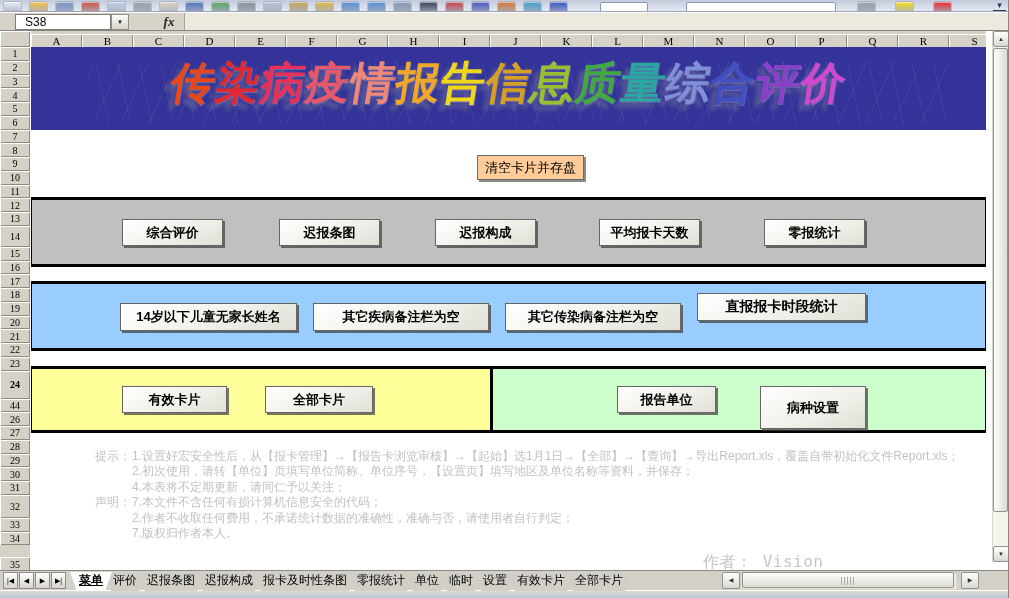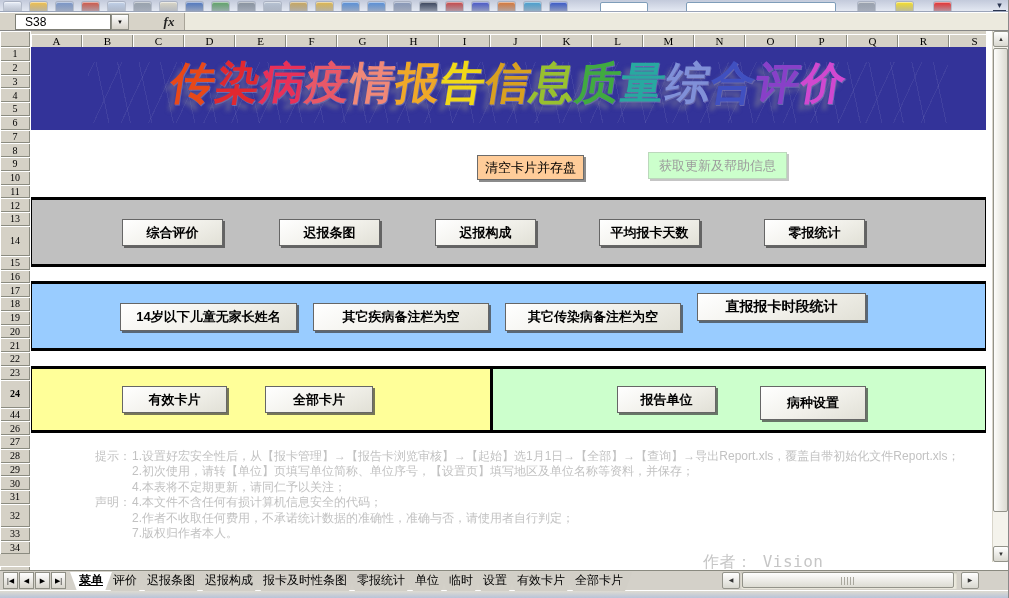--- a/index.html
+++ b/index.html
@@ -167,21 +167,21 @@
       <div class="rowhead" style="height: 13.7632px;">4</div>
       <div class="rowhead" style="height: 13.7632px;">5</div>
       <div class="rowhead" style="height: 13.7632px;">6</div>
       <div class="rowhead" style="height: 13.7632px;">7</div>
       <div class="rowhead" style="height: 13.7632px;">8</div>
       <div class="rowhead" style="height: 13.7632px;">9</div>
       <div class="rowhead" style="height: 13.7632px;">10</div>
       <div class="rowhead" style="height: 13.7632px;">11</div>
       <div class="rowhead" style="height: 13.7632px;">12</div>
       <div class="rowhead" style="height: 13.7632px;">13</div>
-      <div class="rowhead" style="height: 30px;">14</div>
+      <div class="rowhead" style="height: 21px;">14</div>
       <div class="rowhead" style="height: 13.7632px;">15</div>
       <div class="rowhead" style="height: 13.7632px;">16</div>
       <div class="rowhead" style="height: 13.7632px;">17</div>
       <div class="rowhead" style="height: 13.7632px;">18</div>
       <div class="rowhead" style="height: 13.7632px;">19</div>
       <div class="rowhead" style="height: 13.7632px;">20</div>
       <div class="rowhead" style="height: 13.7632px;">21</div>
       <div class="rowhead" style="height: 13.7632px;">22</div>
       <div class="rowhead" style="height: 13.7632px;">23</div>
       <div class="rowhead" style="height: 28px; font-weight: bold;">24</div>
@@ -214,49 +214,48 @@
     <div class="hline" style="top:234px"></div>
     <div id="sec-blue" class="section" style="background: rgb(153, 204, 255);"></div>
     <div class="hline" style="top:301px"></div>
     <div class="hline" style="top:319px"></div>
     <div id="sec-yellow" class="section" style="background: rgb(255, 255, 153);"></div>
     <div id="sec-green" class="section" style="background: rgb(204, 255, 204);"></div>
     <div id="vdivider"></div>
     <div class="hline" style="top:383px"></div>
 
     <div id="btn-clear" class="xlbtn" style="background: rgb(255, 204, 153);">清空卡片并存盘</div>
-    <div id="btn-update" class="xlbtn" style="background: rgb(204, 255, 204);">获取更新及帮助信息</div>
 
     <div id="group-gray">
         <div class="xlbtn" style="left: 91px; top: 172px; width: 101px; height: 27px;">综合评价</div>
         <div class="xlbtn" style="left: 248px; top: 172px; width: 101px; height: 27px;">迟报条图</div>
         <div class="xlbtn" style="left: 404px; top: 172px; width: 101px; height: 27px;">迟报构成</div>
         <div class="xlbtn" style="left: 568px; top: 172px; width: 101px; height: 27px;">平均报卡天数</div>
         <div class="xlbtn" style="left: 733px; top: 172px; width: 101px; height: 27px;">零报统计</div>
       </div>
     <div id="group-blue">
         <div class="xlbtn" style="left: 89px; top: 256px; width: 177px; height: 28px;">14岁以下儿童无家长姓名</div>
         <div class="xlbtn" style="left: 282px; top: 256px; width: 176px; height: 28px;">其它疾病备注栏为空</div>
         <div class="xlbtn" style="left: 474px; top: 256px; width: 176px; height: 28px;">其它传染病备注栏为空</div>
         <div class="xlbtn big" style="left: 666px; top: 246px; width: 169px; height: 28px;">直报报卡时段统计</div>
       </div>
     <div id="group-yellow">
         <div class="xlbtn" style="left: 91px; top: 339px; width: 105px; height: 27px;">有效卡片</div>
         <div class="xlbtn" style="left: 234px; top: 339px; width: 108px; height: 27px;">全部卡片</div>
       </div>
     <div id="group-green">
         <div class="xlbtn" style="left: 586px; top: 339px; width: 99px; height: 27px;">报告单位</div>
-        <div class="xlbtn" style="left: 729px; top: 339px; width: 106px; height: 34px;">病种设置</div>
+        <div class="xlbtn" style="left: 729px; top: 339px; width: 106px; height: 43px;">病种设置</div>
       </div>
 
     <div id="notes" style="color: rgb(194, 194, 194);">
         <div class="note-line"><span class="nlabel">提示：</span><span>1.设置好宏安全性后，从【报卡管理】→【报告卡浏览审核】→【起始】选1月1日→【全部】→【查询】→导出Report.xls，覆盖自带初始化文件Report.xls；</span></div>
         <div class="note-line"><span class="nlabel"></span><span>2.初次使用，请转【单位】页填写单位简称、单位序号，【设置页】填写地区及单位名称等资料，并保存；</span></div>
         <div class="note-line"><span class="nlabel"></span><span>4.本表将不定期更新，请同仁予以关注；</span></div>
-        <div class="note-line"><span class="nlabel">声明：</span><span>4.本文件不含任何有损计算机信息安全的代码；</span></div>
+        <div class="note-line"><span class="nlabel">声明：</span><span>7.本文件不含任何有损计算机信息安全的代码；</span></div>
         <div class="note-line"><span class="nlabel"></span><span>2.作者不收取任何费用，不承诺统计数据的准确性，准确与否，请使用者自行判定；</span></div>
         <div class="note-line"><span class="nlabel"></span><span>7.版权归作者本人。</span></div>
       </div>
     <div id="author">作者： Vision  eMail:cuiwj@126.com</div>
   </div>
 
   <div id="vscroll">
     <div id="vup" class="scroll-btn">▲</div>
     <div id="vthumb"></div>
     <div id="vdown" class="scroll-btn">▼</div>

